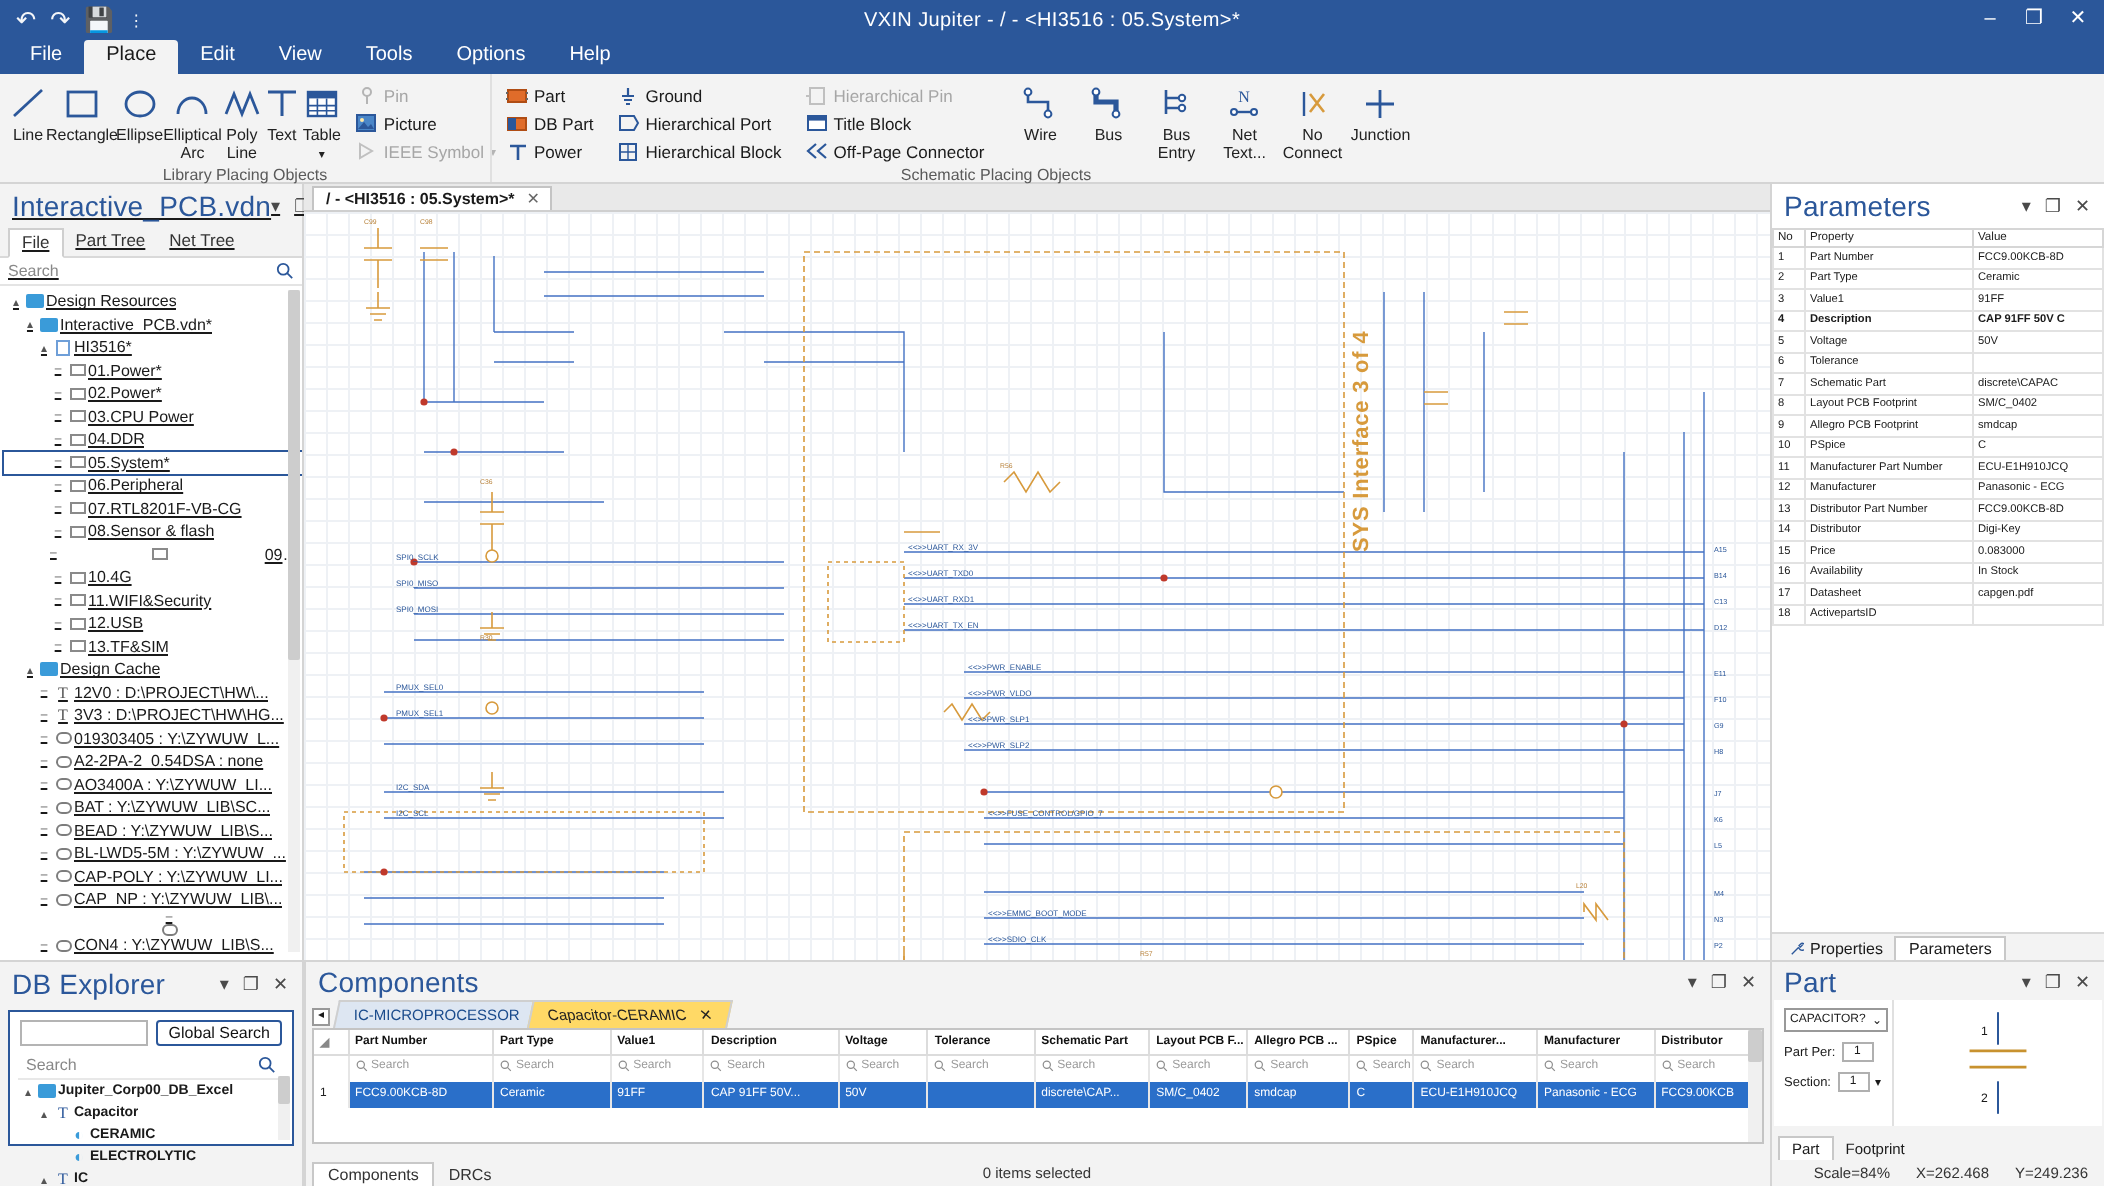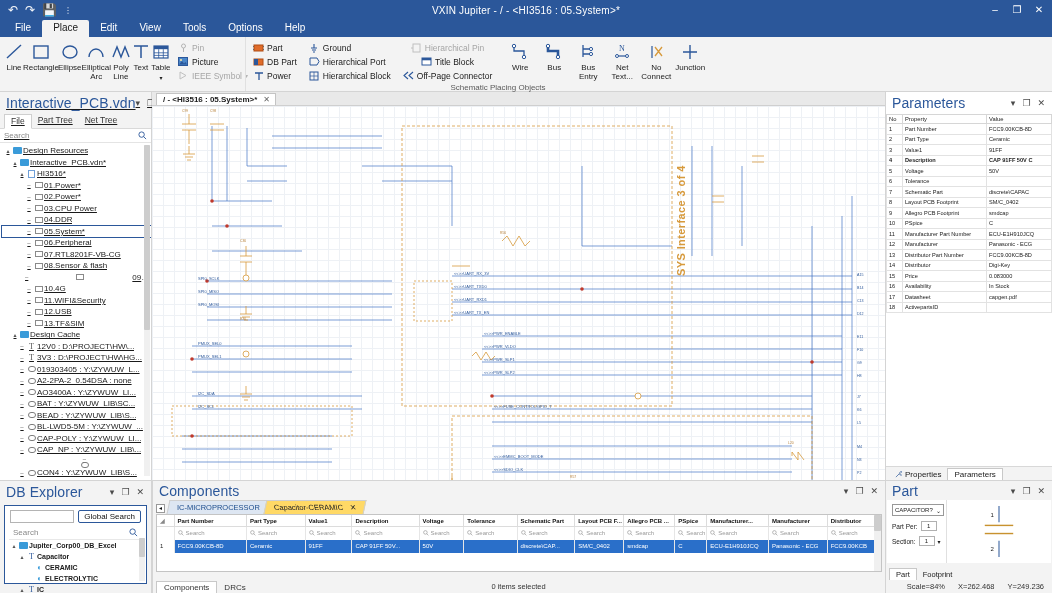--- a/index.html
+++ b/index.html
@@ -86,21 +86,21 @@
   .fold { width:9px;height:7px;background:#3a9bd9; border-radius:1px; }
   .doc { width:7px;height:8px;border:1px solid #6f9fd8; background:#fff; }
   .chip { width:8px;height:6px;border:1px solid #8a8a8a; background:#fff; }
   .cyl { width:8px;height:6px;border:1px solid #7d7d7d; border-radius:3px; background:#fff;}
   .tt { font-family:"Liberation Serif", serif; font-size:8px; color:#555; }
   .vscroll { position:absolute; right:1px; top:2px; bottom:2px; width:6px; background:#f0f0f0;}
   .vscroll i { position:absolute; left:0; right:0; background:#cdcdcd; border-radius:1px; }
 
   
   #db-panel { left:0; bottom:0; width:152px; height:113px; border-right:1px solid #d4d4d4; border-top:1px solid #d4d4d4; background:#f3f3f3;}
-  .db-inner { margin:2px 4px 4px 4px; background:#fff; border:1px solid #2b579a; height:79px; position:relative;}
+  .db-inner { margin:2px 4px 4px 4px; background:#fff; border:1px solid #2b579a; height:68px; position:relative;}
   .db-searchbar { display:flex; align-items:center; gap:4px; padding:4px 5px 3px 5px;}
   .db-input { flex:1; height:13px; border:1px solid #b4b4b4; background:#fff;}
   .db-gbtn { font-size:8px; border:1px solid #2b579a; background:#fff; padding:1px 5px; border-radius:2px; color:#111;}
   .db-tree { font-size:8px; padding-left:2px; }
 
   
   #center { left:152px; right:167px; top:0; bottom:113px; background:#f3f3f3; }
   .doctabs { height:14px; background:#e9e9e9; display:flex; align-items:flex-end; padding-left:4px; border-bottom:1px solid #cfcfcf;}
   .doctab { font-size:8px; background:#fff; border:1px solid #c4c4c4; border-bottom:none; padding:1px 5px 1px 6px;
             display:flex; align-items:center; gap:6px; color:#1a1a1a; font-weight:bold;}
@@ -293,20 +293,21 @@
             <span class="gl">
               <svg width="9" height="9" viewBox="0 0 9 9">
                   <path d="M1 1 L7 4.5 L1 8Z" fill="none" stroke="#c0c0c0"></path>
                 </svg>
             </span>
             <span>IEEE Symbol</span>
             <span style="font-size:6px;color:#b4b4b4;">▾</span>
           </div>
         </div>
       </div>
+      <div class="rgroup-label">Library Placing Objects</div>
     </div>
 
     <div class="rgroup" style="width:335px;">
       <div class="rgroup-body">
         <div class="col3">
           <div class="smbtn">
             <span class="gl">
               <svg width="11" height="10" viewBox="0 0 11 10">
                   <rect x="1" y="2" width="9" height="6" fill="#e06c2a" stroke="#b04d14"></rect>
                   <path d="M0 3.5h1M0 6.5h1M10 3.5h1M10 6.5h1" stroke="#666"></path>
@@ -354,21 +355,21 @@
             <span class="gl">
               <svg width="10" height="10" viewBox="0 0 10 10">
                   <rect x="1" y="1" width="8" height="8" fill="none" stroke="#2b579a"></rect>
                   <path d="M1 5h8M5 1v8" stroke="#2b579a" stroke-width=".7"></path>
                 </svg>
             </span>
             <span>Hierarchical Block</span>
           </div>
         </div>
 
-        <div class="col3" style="margin-left:6px;align-items:center;">
+        <div class="col3" style="margin-left:6px;">
           <div class="smbtn dim">
             <span class="gl">
               <svg width="10" height="10" viewBox="0 0 10 10">
                   <rect x="2" y="1" width="7" height="8" fill="none" stroke="#c0c0c0"></rect>
                   <line x1="0" y1="5" x2="2" y2="5" stroke="#c0c0c0"></line>
                 </svg>
             </span>
             <span>Hierarchical Pin</span>
           </div>
           <div class="smbtn">

